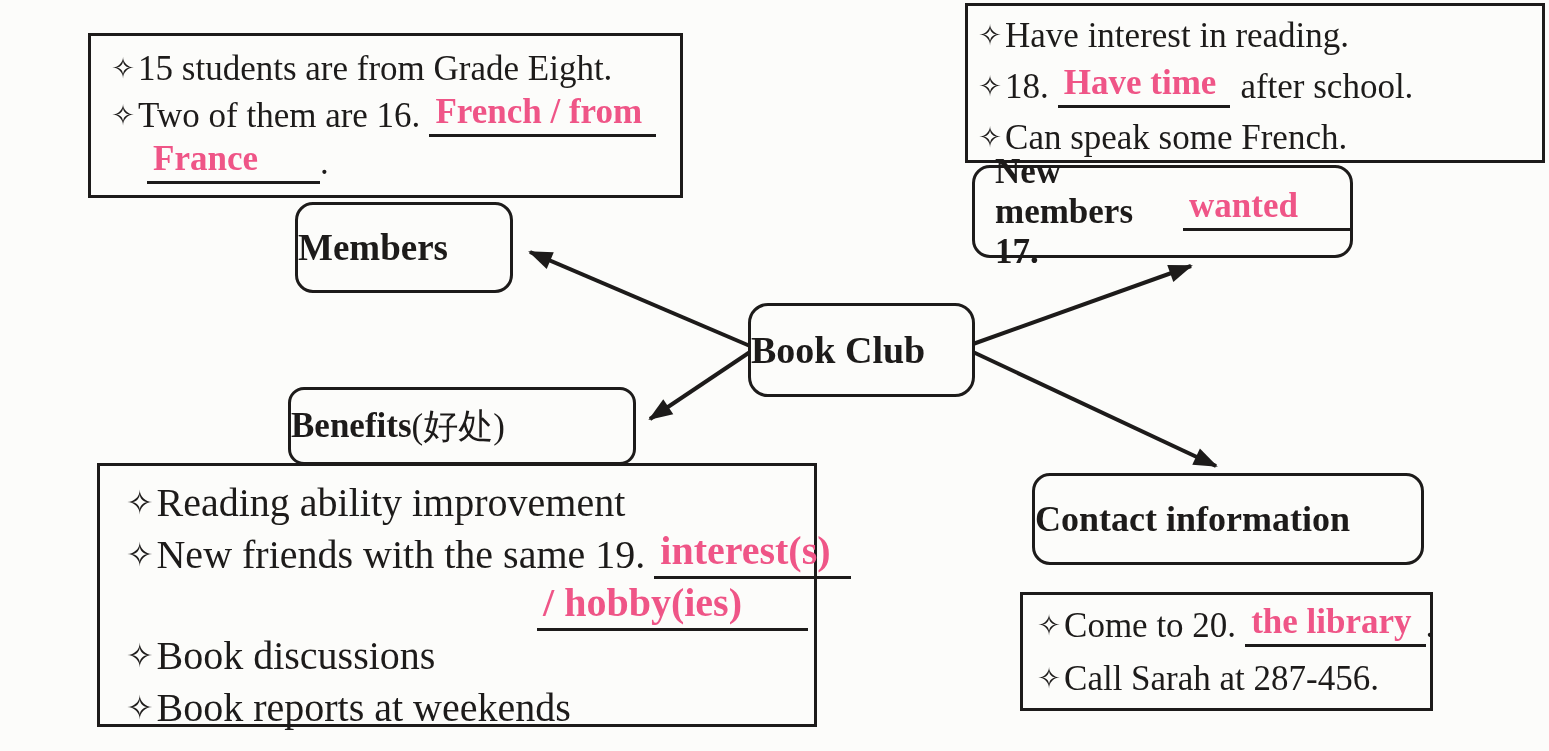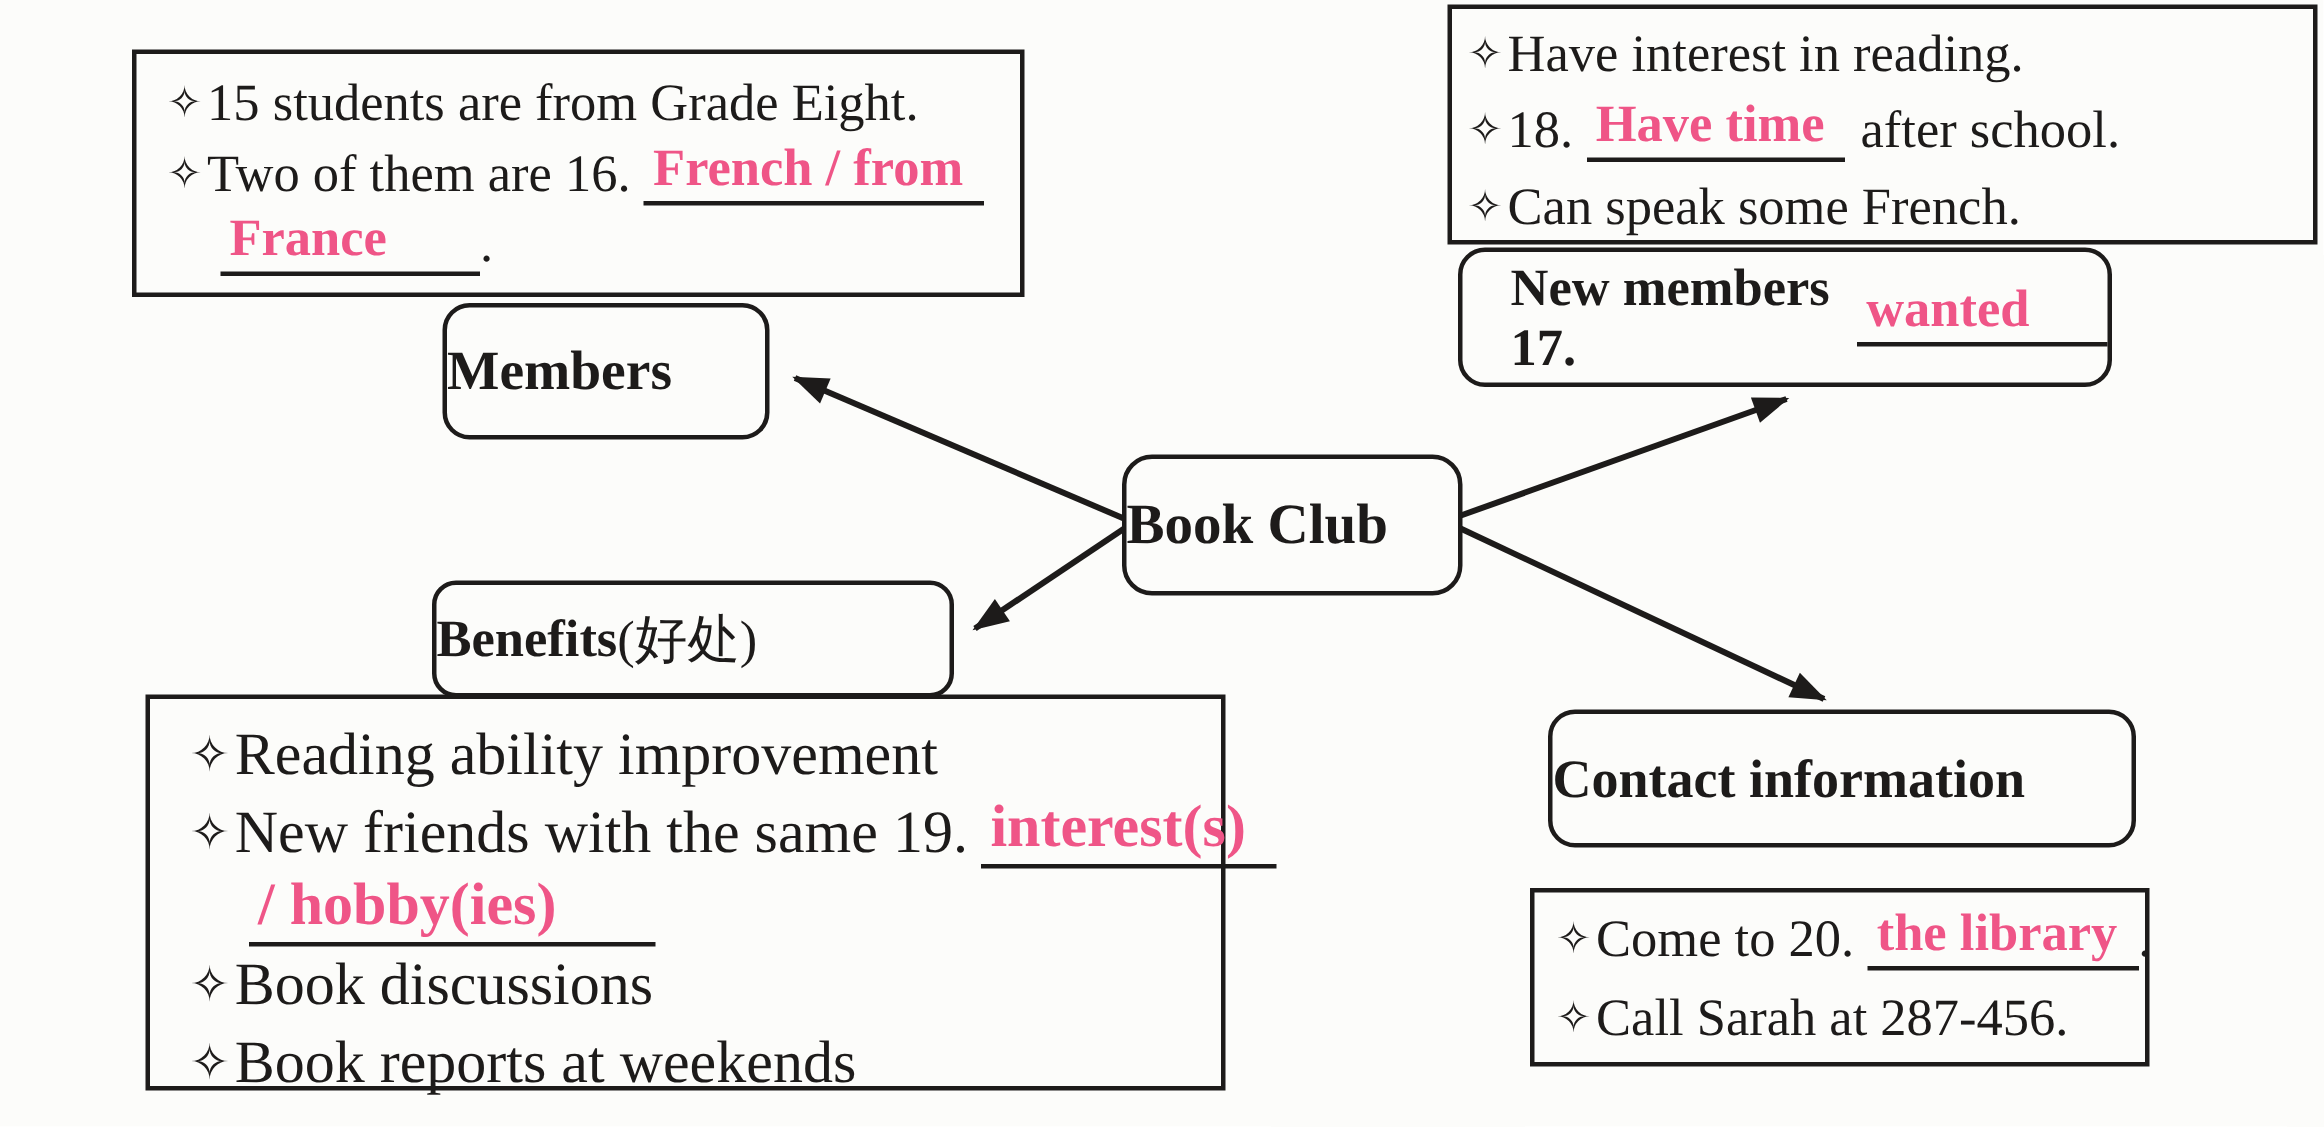--- a/index.html
+++ b/index.html
@@ -73,34 +73,34 @@
     left: 965px; top: 3px; width: 580px; height: 160px;
     font-size: 35px; line-height: 50px;
     padding: 5px 4px 0 10px;
   }
   .recruit-detail .suffix { margin-left: 10px; }
   .benefits-detail {
     left: 97px; top: 463px; width: 720px; height: 264px;
     font-size: 40px; line-height: 49px;
     padding: 12px 6px 0 26px;
   }
-  .benefits-detail .indent { padding-left: 40px; }
+  .benefits-detail .indent { padding-left: 40px; text-align: right; }
   .benefits-detail .blank-hobby { padding-right: 66px; }
   .benefits-detail .blank-interest { padding-right: 20px; }
   .contact-detail {
     left: 1020px; top: 592px; width: 413px; height: 119px;
     font-size: 35px; line-height: 52px;
     padding: 5px 4px 0 14px;
   }
   
   .members-label  { left: 295px;  top: 202px; width: 218px; height: 91px; font-size: 37px; }
   .bookclub      { left: 748px;  top: 303px; width: 227px; height: 94px; font-size: 38px; border-radius: 20px; }
   .recruit-label {
-    left: 972px; top: 165px; width: 436px; height: 93px;
-    font-size: 35px; justify-content: flex-start; padding-left: 32px;
+    left: 972px; top: 165px; width: 381px; height: 93px;
+    font-size: 35px; justify-content: flex-start; padding-left: 20px;
   }
   .recruit-label .blank { padding-right: 52px; }
   .benefits-label { left: 288px; top: 387px; width: 348px; height: 78px; font-size: 35px; border-radius: 16px; }
   .benefits-label .cn { font-weight: normal; }
   .contact-label  { left: 1032px; top: 473px; width: 392px; height: 92px; font-size: 36px; }
 </style>
 </head>
 <body>
 
 <div class="canvas">

